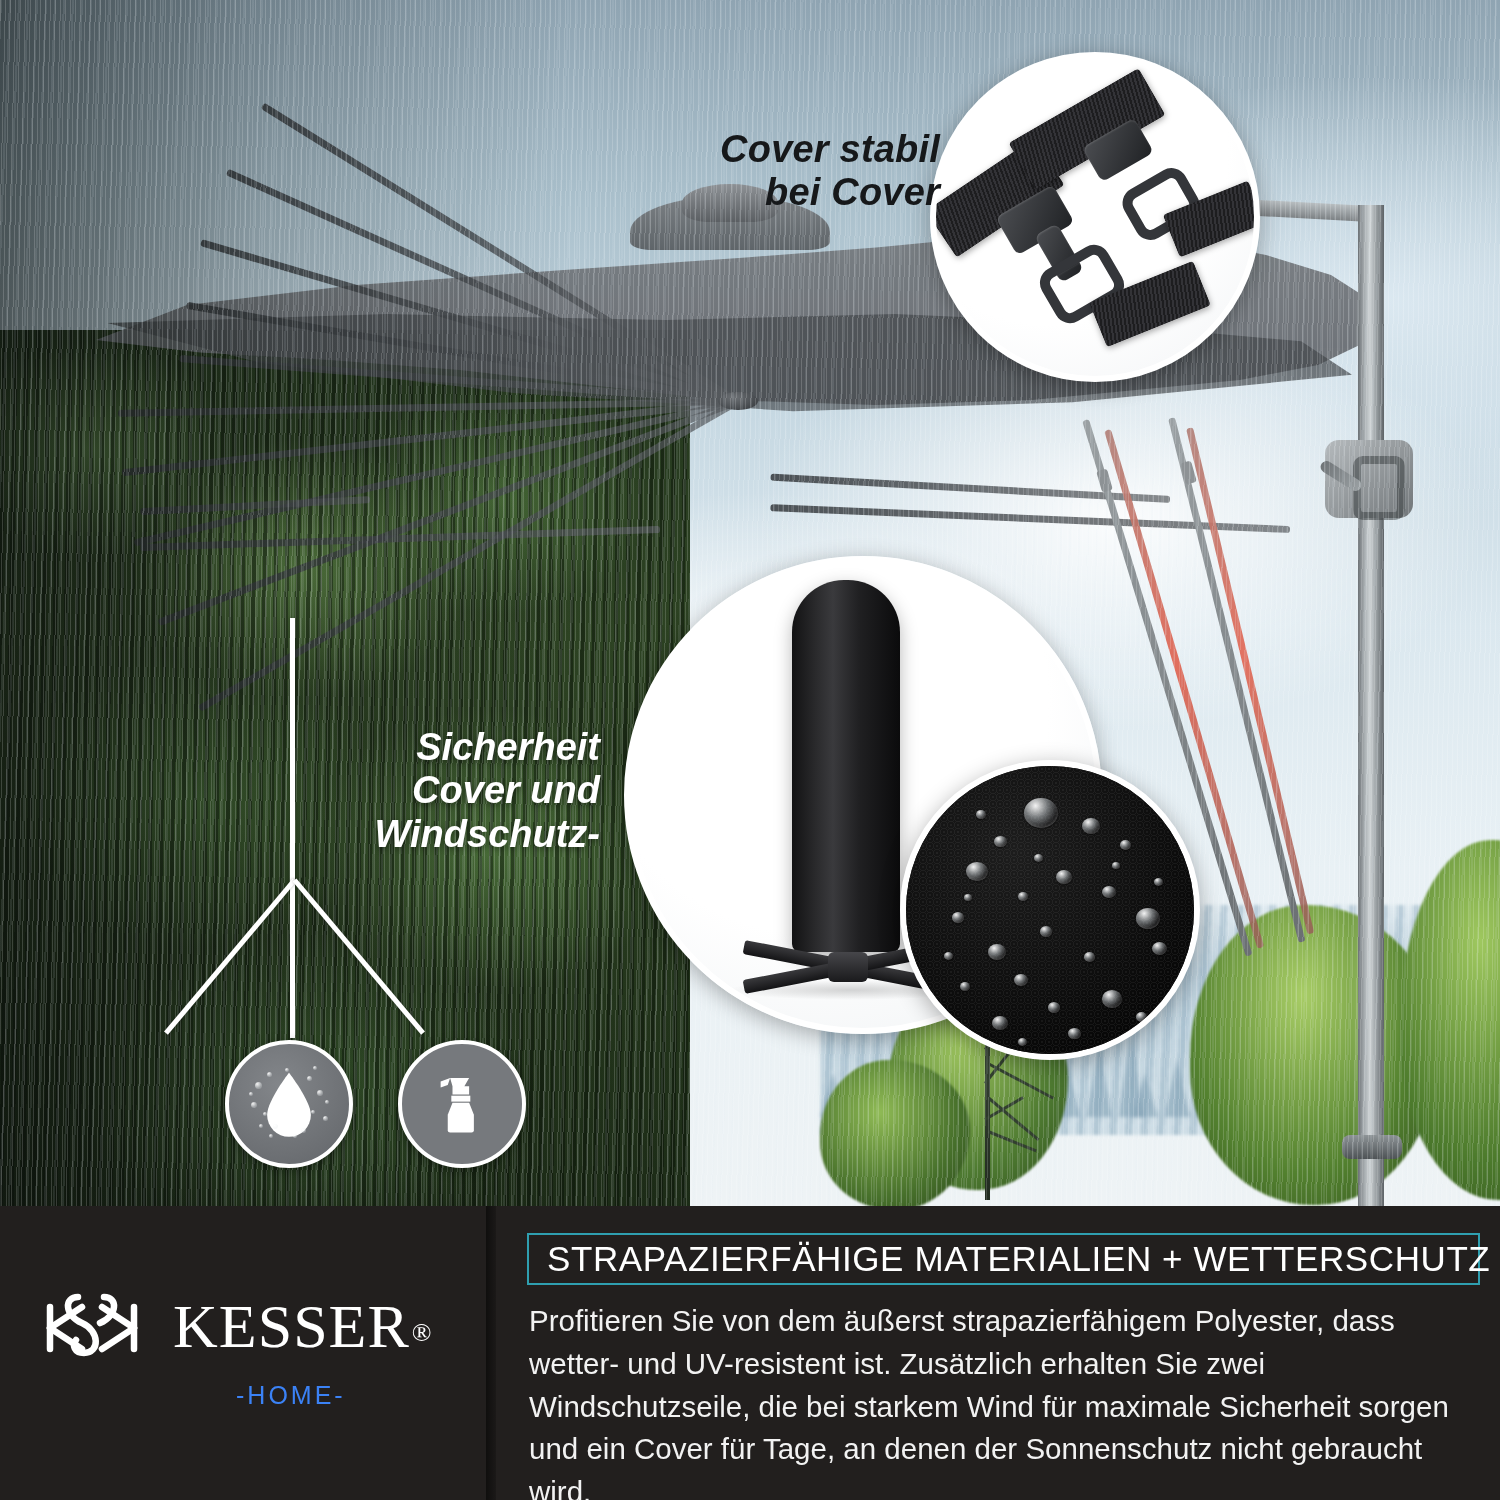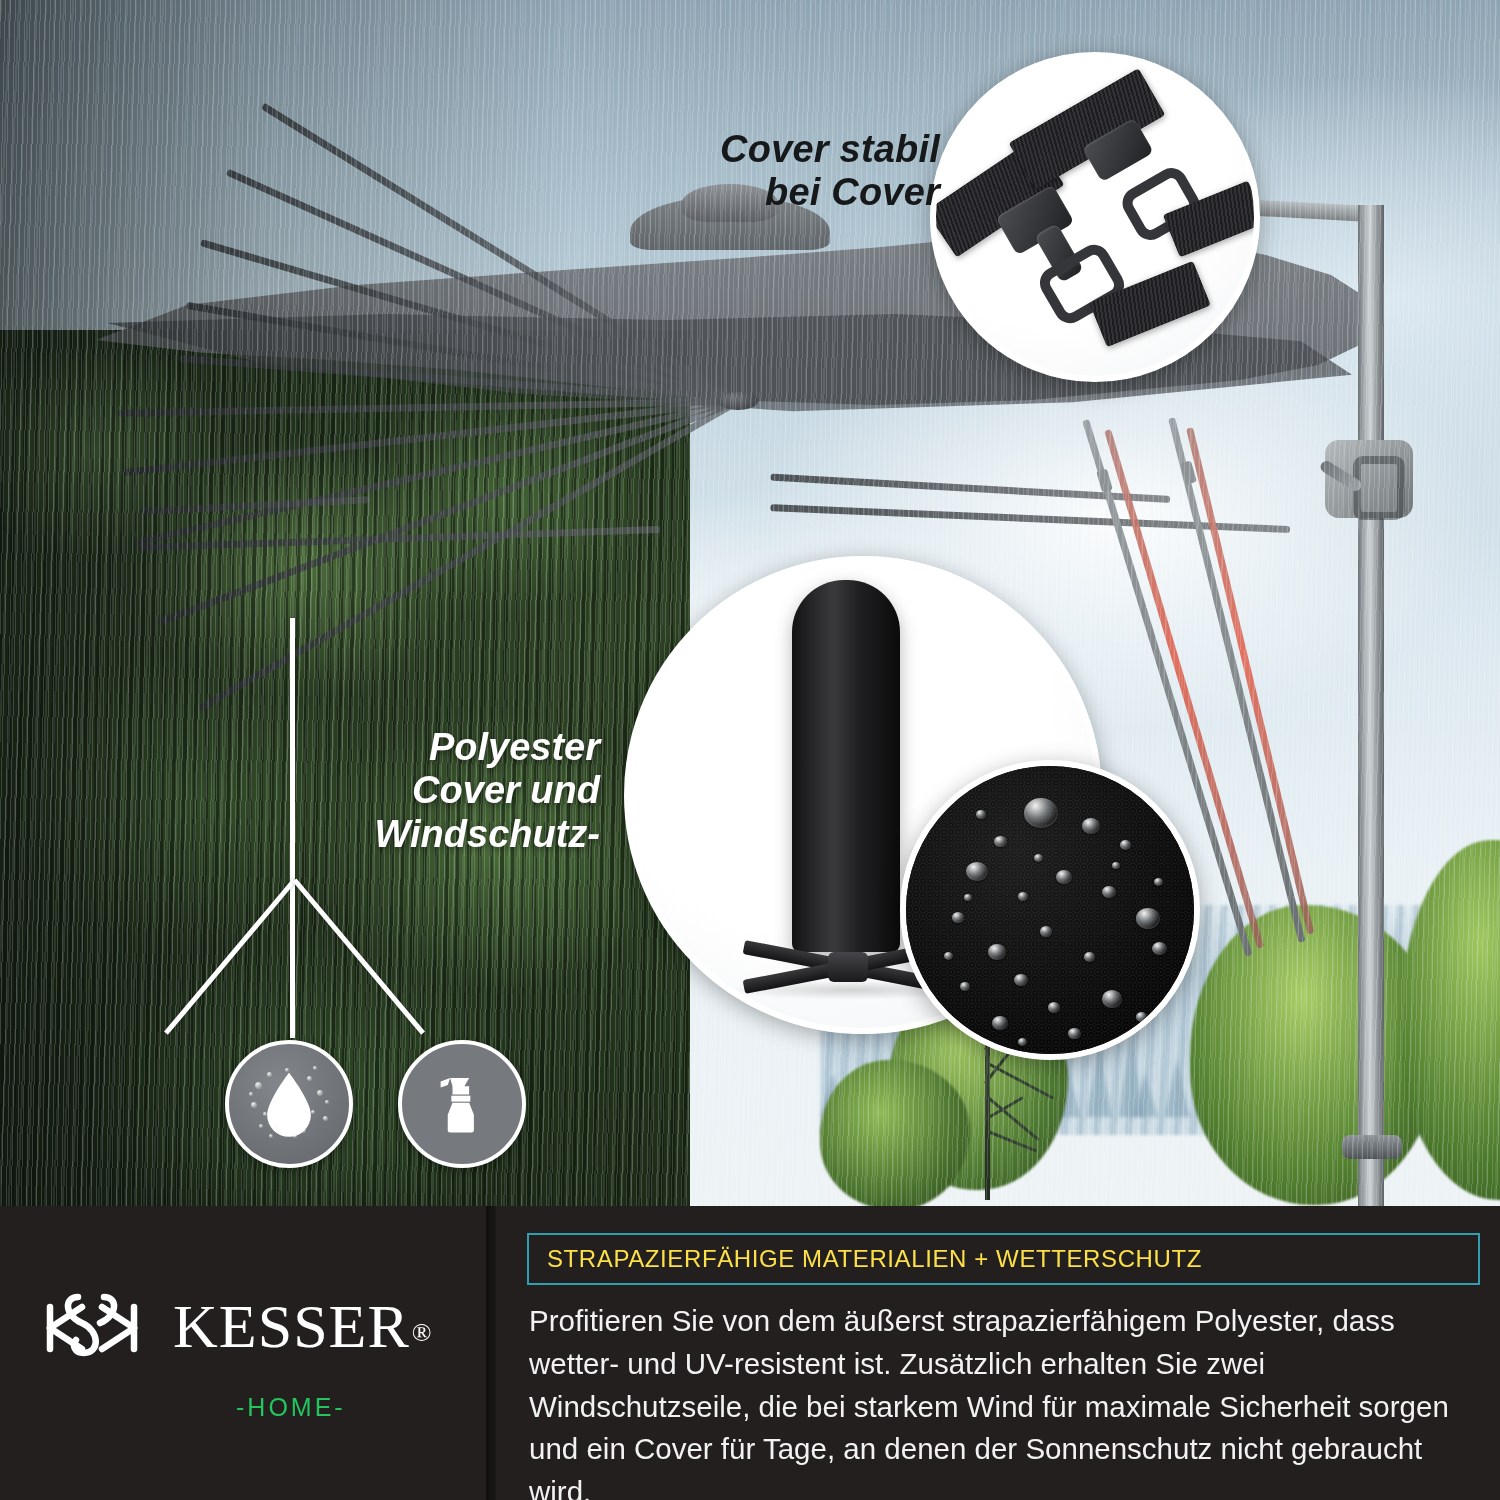--- a/index.html
+++ b/index.html
@@ -171,26 +171,26 @@
   .footer { position:absolute; left:0; top:1206px; width:1500px; height:294px; background:#221f1e; }
   .footer-div { position:absolute; left:486px; top:1206px; width:10px; height:294px;
       background:linear-gradient(90deg, rgba(0,0,0,.55), rgba(0,0,0,.20)); }
 
   .brand { position:absolute; left:38px; top:1283px; width:430px; }
   .brand-row { display:flex; align-items:center; gap:23px; }
   .brand-name { font-family:"Liberation Serif", serif; font-size:62px; color:#ffffff;
       letter-spacing:1px; line-height:1; }
   .brand-reg { font-family:"Liberation Serif", serif; font-size:26px; color:#ffffff;
       vertical-align:super; margin-left:2px; }
-  .brand-sub { margin-top:24px; margin-left:198px; font-size:25px; color:#22c55e;
+  .brand-sub { margin-top:12px; margin-left:198px; font-size:25px; color:#3b82f6;
       letter-spacing:3px; }
 
   .headline-box { position:absolute; left:527px; top:1233px; width:953px; height:52px;
       border:2px solid #2f9fb0; display:flex; align-items:center; padding-left:18px; }
-  .headline { color:#fde047; font-size:24px; letter-spacing:.6px; white-space:nowrap; }
+  .headline { color:#ffffff; font-size:35px; letter-spacing:.6px; white-space:nowrap; }
 
   .body-copy { position:absolute; left:529px; top:1300px; width:955px;
       color:#f2f2f2; font-size:29.5px; line-height:1.45; }
 </style>
 </head>
 <body>
 
 <div id="stage">
 
   <div class="scene">
@@ -345,21 +345,21 @@
           <div class="drop" style="left: 38px; top: 186px; width: 9px; height: 7.92px;"></div>
         </div>
     </div>
 
     <div class="cal cal-wind">
       <div>Cover stabil</div>
       <div>bei Cover</div>
     </div>
 
     <div class="cal cal-cover">
-      <div>Polyester</div>
+      <div>Sicherheit</div>
       <div>Cover und</div>
       <div>Windschutz-</div>
     </div>
 
 
     <div class="badge wet" style="left:225px; top:1040px;">
       <div style="position:relative;width:100px;height:100px;">
         <svg width="100" height="100" viewBox="0 0 64 64" style="position:absolute;left:0;top:0;">
           <path d="M32 12 C32 12 46 30 46 39 A14 14 0 0 1 18 39 C18 30 32 12 32 12 Z" fill="#ffffff"></path>
         </svg>

